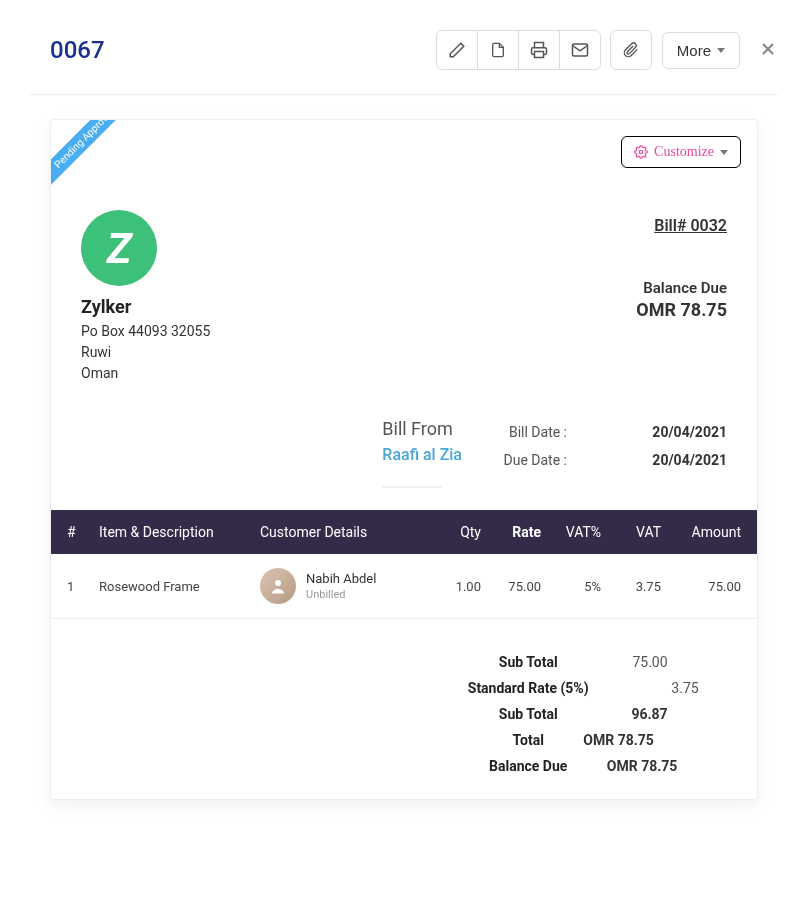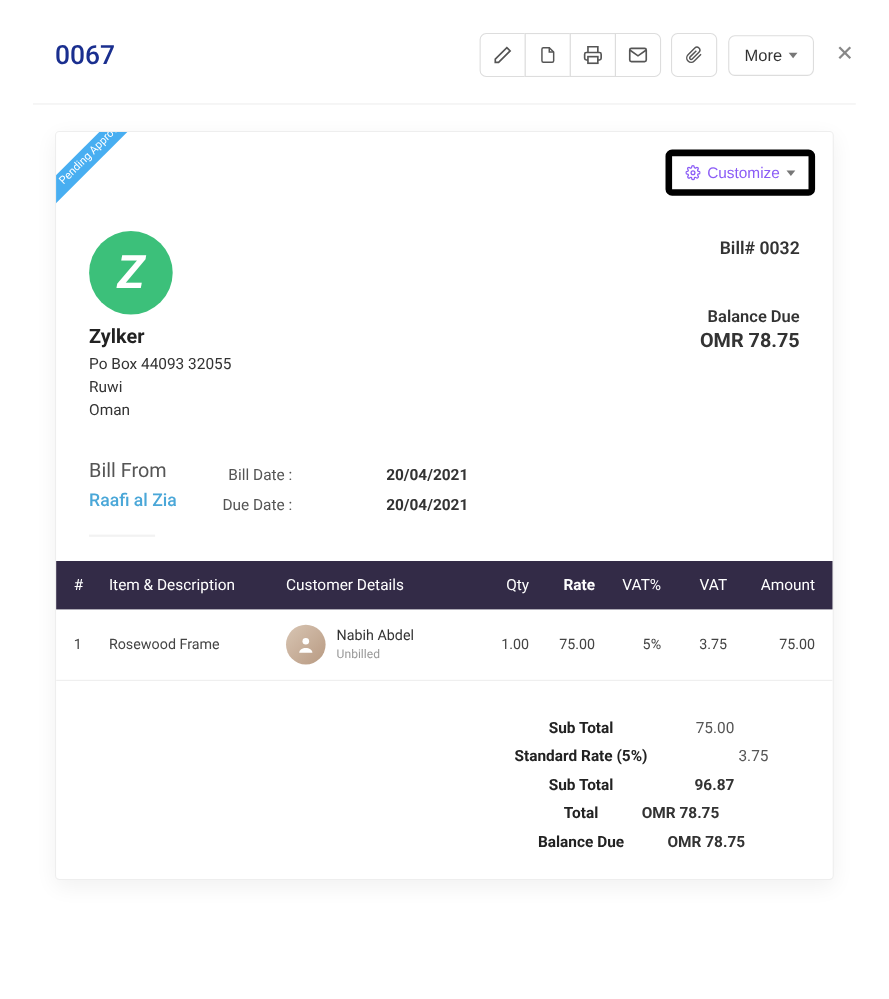--- a/index.html
+++ b/index.html
@@ -61,41 +61,42 @@
   .ribbon {
     position: absolute; top: 10px; left: -52px;
     background: #48aef1; color: #fff;
     width: 170px; text-align: center;
     font-size: 10px; line-height: 18px;
     transform: rotate(-45deg);
   }
   .customize-btn {
     position: absolute; top: 16px; right: 16px;
     display: flex; align-items: center; gap: 6px;
-    border: 6px solid #000000; border-radius: 6px;
+    border: 1px solid #000000; border-radius: 6px;
     padding: 7px 12px; background: #fff; font-size: 14px; cursor: pointer;
-    color: #8b5cf6;
+    color: #ec4899;
+    font-family: Liberation Serif, serif;
   }
   .top-section { display: flex; justify-content: space-between; margin-top: 60px; }
   .logo {
     width: 76px; height: 76px; border-radius: 50%;
     background: #3cc07a; display: flex; align-items: center; justify-content: center;
     margin-bottom: 10px;
   }
   .logo-letter { color: #fff; font-size: 42px; font-weight: 700; font-style: italic; }
   .company-name { font-size: 18px; font-weight: 700; margin-bottom: 4px; color:#222;}
   .addr { font-size: 14px; color: #333; line-height: 1.5; }
   .bill-title-block { text-align: right; margin-top: 4px;}
   .bill-title { font-size: 40px; font-weight: 700; color:#111; letter-spacing: 1px;}
-  .bill-number { font-size: 16px; font-weight: 600; margin-top: 2px;}
+  .bill-number { font-size: 16px; font-weight: 600; margin-top: 2px; text-decoration: underline;}
   .balance-block { text-align: right; margin-top: 44px; }
   .balance-label { font-size: 15px; font-weight: 600; }
   .balance-amt { font-size: 18px; font-weight: 700; margin-top: 2px; }
 
-  .mid-section { display: flex; justify-content: flex-start; margin-top: 34px; }
+  .mid-section { display: flex; justify-content: flex-end; margin-top: 34px; }
   .bill-from-label { font-size: 18px; color: #555; margin-bottom: 6px; }
   .bill-from-name { font-size: 16px; color: #4aa7d8; font-weight: 500; }
 
   .meta-rows { flex-shrink:0; }
   .meta-row { display: flex; justify-content: flex-end; gap: 30px; font-size: 14px; color:#333; padding: 6px 0;}
   .meta-row .lbl { color:#555; width: 105px; text-align: right;}
   .meta-row .val { font-weight: 700; width: 130px; text-align: right;}
 
   .line-table { margin: 22px -30px 0 -30px; }
   .thead {

